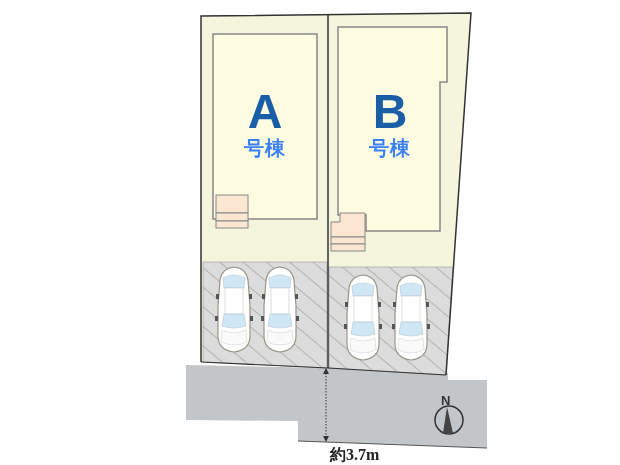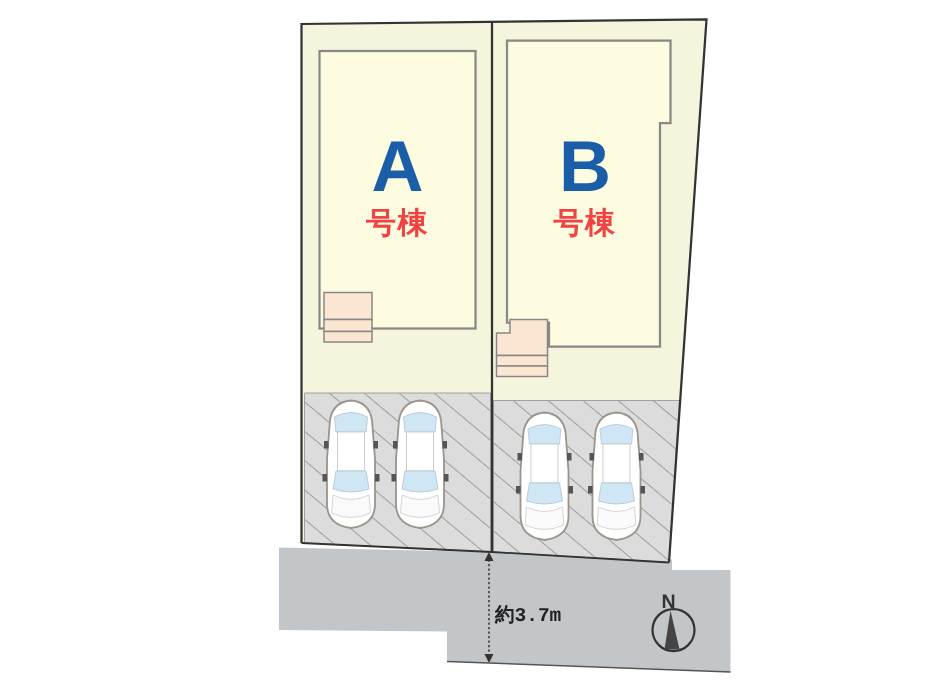--- a/index.html
+++ b/index.html
@@ -1,21 +1,21 @@
 <!DOCTYPE html>
 <html><head>
 <meta charset="utf-8">
 <style>
   html, body { margin:0; padding:0; background:#ffffff; }
   body { width:620px; height:465px; position:relative; overflow:hidden; font-family:"Liberation Sans", sans-serif; }
   svg { position:absolute; left:0; top:0; }
   .overlay { position:absolute; }
   .unit-letter { color:#1b5ea8; font-weight:bold; font-size:48px; line-height:1; text-align:center; font-family:"Liberation Sans", sans-serif; }
-  .unit-suffix { color:#ef4444; font-weight:bold; font-size:20px; line-height:1; text-align:center; font-family:"DejaVu Sans", sans-serif; letter-spacing:1px; }
-  .dim-label { font-size:13px; font-weight:bold; color:#222; font-family:Liberation Mono, monospace; }
+  .unit-suffix { color:#3b82f6; font-weight:bold; font-size:20px; line-height:1; text-align:center; font-family:"DejaVu Sans", sans-serif; letter-spacing:1px; }
+  .dim-label { font-size:16px; font-weight:bold; color:#222; font-family:Liberation Serif, serif;margin-top:44px; }
   .north-label { font-size:13px; font-weight:bold; color:#333; font-family:"Liberation Sans", sans-serif; }
 </style>
 </head>
 <body>
 
 <svg width="620" height="465" viewBox="0 0 620 465">
   <defs>
     <pattern id="hatch" patternUnits="userSpaceOnUse" width="15" height="15" patternTransform="rotate(-50)">
       <rect width="15" height="15" fill="#dcdcdc"></rect>
       <line x1="0" y1="0" x2="0" y2="15" stroke="#8a8a8a" stroke-width="1"></line>

